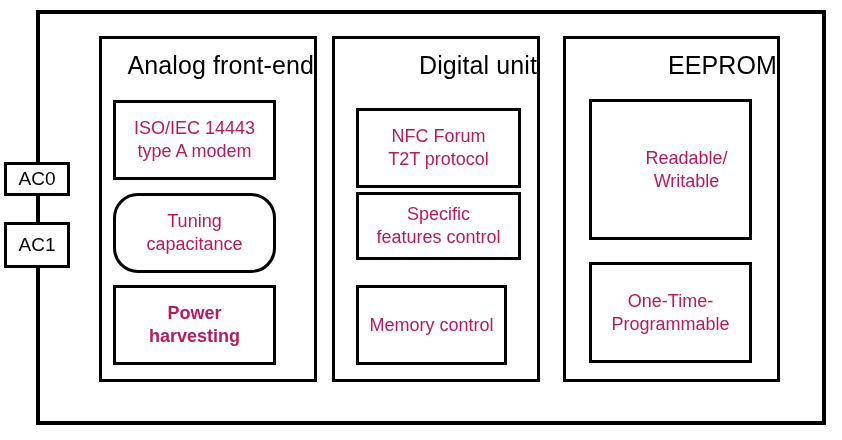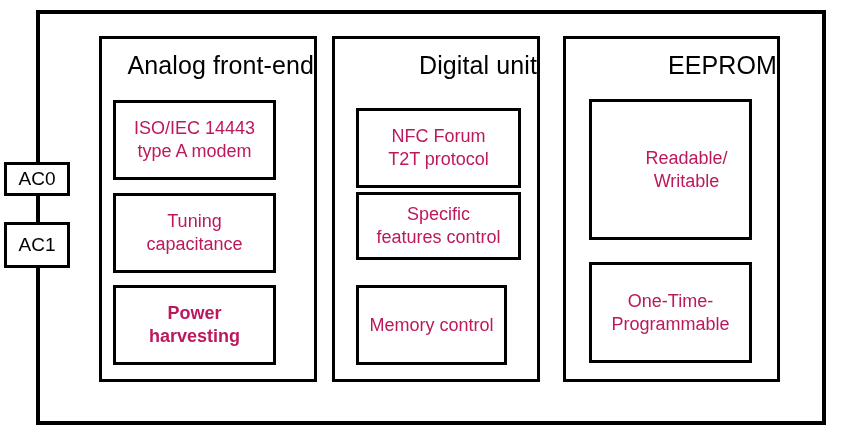--- a/index.html
+++ b/index.html
@@ -107,21 +107,21 @@
 
   <div class="abs group-box" style="left:99px; top:36px; width:218px; height:346px;">
     <div class="group-title" style="top:12px;">Analog front-end</div>
   </div>
 
   <div class="abs block" style="left:113px; top:100px; width:163px; height:80px;">
     <span class="block-label">ISO/IEC 14443
 type A modem</span>
   </div>
 
-  <div class="abs block" style="left:113px; top:193px; width:163px; height:80px;">
+  <div class="abs block" style="left:113px; top:193px; width:163px; height:80px;border-radius:25px;">
     <span class="block-label">Tuning
 capacitance</span>
   </div>
 
   <div class="abs block" style="left:113px; top:285px; width:163px; height:80px;font-weight:bold;">
     <span class="block-label">Power
 harvesting</span>
   </div>
 
   <div class="abs group-box" style="left:332px; top:36px; width:208px; height:346px;">

